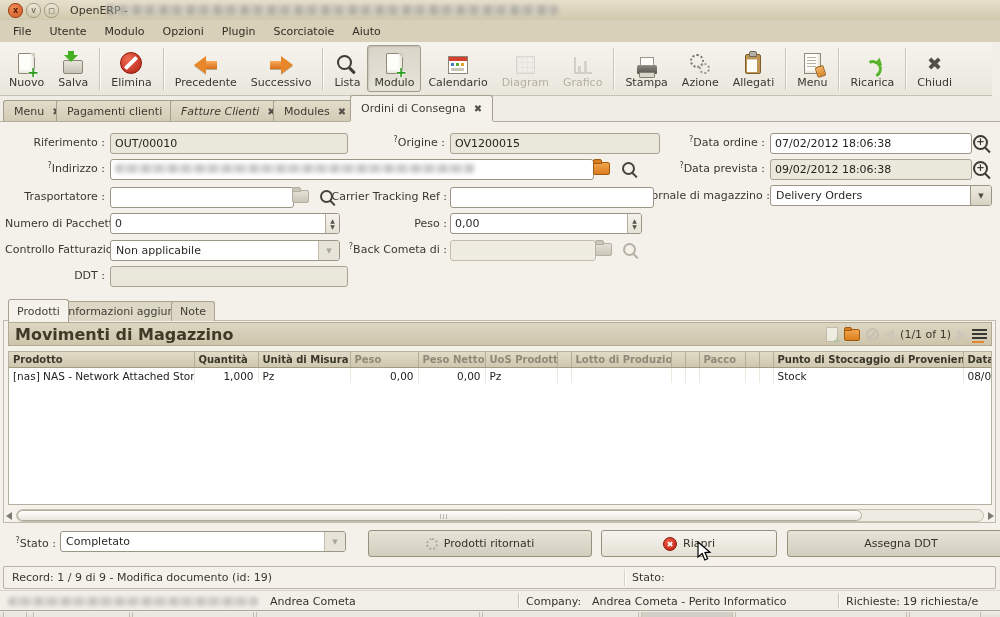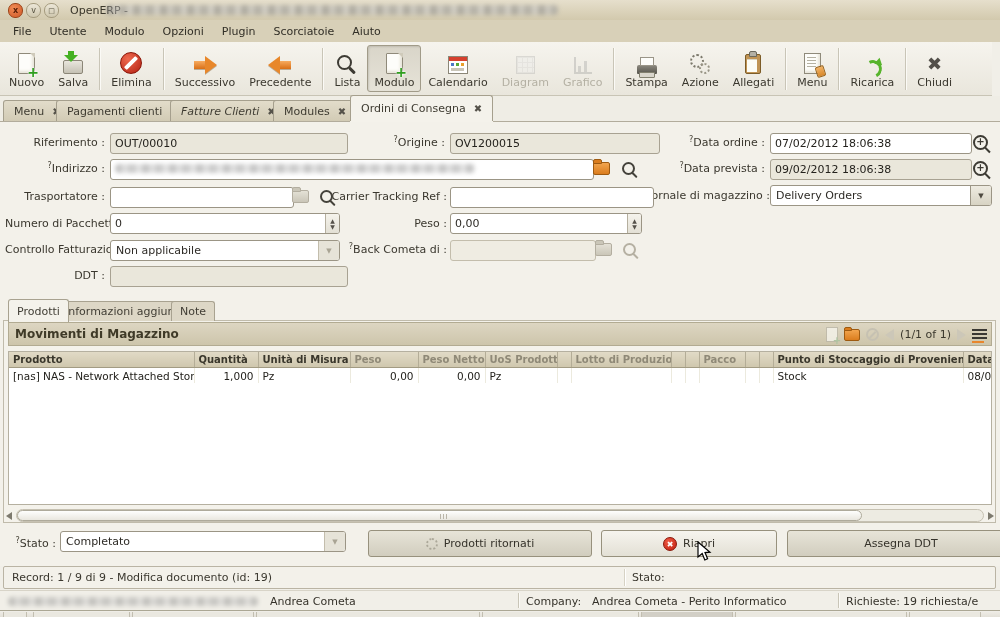--- a/index.html
+++ b/index.html
@@ -152,21 +152,21 @@
     background:#3d3b34;transform:rotate(45deg);}
   
   .nbframe{position:absolute;left:3px;top:320px;width:993px;height:203px;background:#f4f2eb;
     border:1px solid #c0bbab;box-sizing:border-box;}
   .ntab{position:absolute;display:flex;align-items:center;padding:0 8px;background:#ddd7c6;
     border:1px solid #a8a290;border-bottom:none;border-radius:3px 3px 0 0;color:#413e35;height:19px;top:301px;}
   .ntab.active{background:#f4f2eb;height:22px;top:299px;z-index:3;}
   .secbar{position:absolute;left:8px;top:322px;width:984px;height:24px;
     background:linear-gradient(#ddd6c2,#cdc5ab);border:1px solid #b2ab92;box-sizing:border-box;
     display:flex;align-items:center;}
-  .secbar .sect{font-weight:bold;color:#3f3a28;font-size:12px;padding-left:6px;}
+  .secbar .sect{font-weight:bold;color:#3f3a28;font-size:16px;padding-left:6px;}
   .secicons{position:absolute;right:4px;top:2px;height:19px;display:flex;align-items:center;gap:6px;}
   .mini-new{width:10px;height:13px;background:#f6f4ec;border:1px solid #bcb7a8;position:relative;opacity:.8;}
   .mini-new::after{content:"+";position:absolute;right:-4px;bottom:-5px;color:#a9c49e;font-size:10px;font-weight:bold;}
   .mini-folder{width:14px;height:10px;background:linear-gradient(#f2a54e,#db7d1e);border:1px solid #9e5a10;
     border-radius:2px;position:relative;}
   .mini-folder::before{content:"";position:absolute;top:-3px;left:-1px;width:6px;height:2px;
     background:#db7d1e;border:1px solid #9e5a10;border-radius:2px 2px 0 0;}
   .mini-block{width:13px;height:13px;border-radius:50%;border:2px solid #c6c1b2;position:relative;box-sizing:border-box;}
   .mini-block::after{content:"";position:absolute;left:0px;top:4px;width:9px;height:2px;background:#c6c1b2;transform:rotate(-45deg);}
   .pgarrow{width:0;height:0;border-top:6px solid transparent;border-bottom:6px solid transparent;}
@@ -263,29 +263,29 @@
     <div class="tsep"></div>
     <div class="tbtn">
       <span class="tb-icon">
           <span class="i-block"></span>
         </span>
       <span class="cap">Elimina</span>
       </div>
     <div class="tsep"></div>
     <div class="tbtn">
       <span class="tb-icon">
+          <span class="i-arrowl"></span>
+        </span>
+      <span class="cap">Precedente</span>
+      </div>
+    <div class="tbtn">
+      <span class="tb-icon">
           <span class="i-arrowr"></span>
         </span>
       <span class="cap">Successivo</span>
-      </div>
-    <div class="tbtn">
-      <span class="tb-icon">
-          <span class="i-arrowl"></span>
-        </span>
-      <span class="cap">Precedente</span>
       </div>
     <div class="tsep"></div>
     <div class="tbtn">
       <span class="tb-icon">
           <span class="i-find"></span>
         </span>
       <span class="cap">Lista</span>
       </div>
     <div class="tbtn active">
       <span class="tb-icon">

